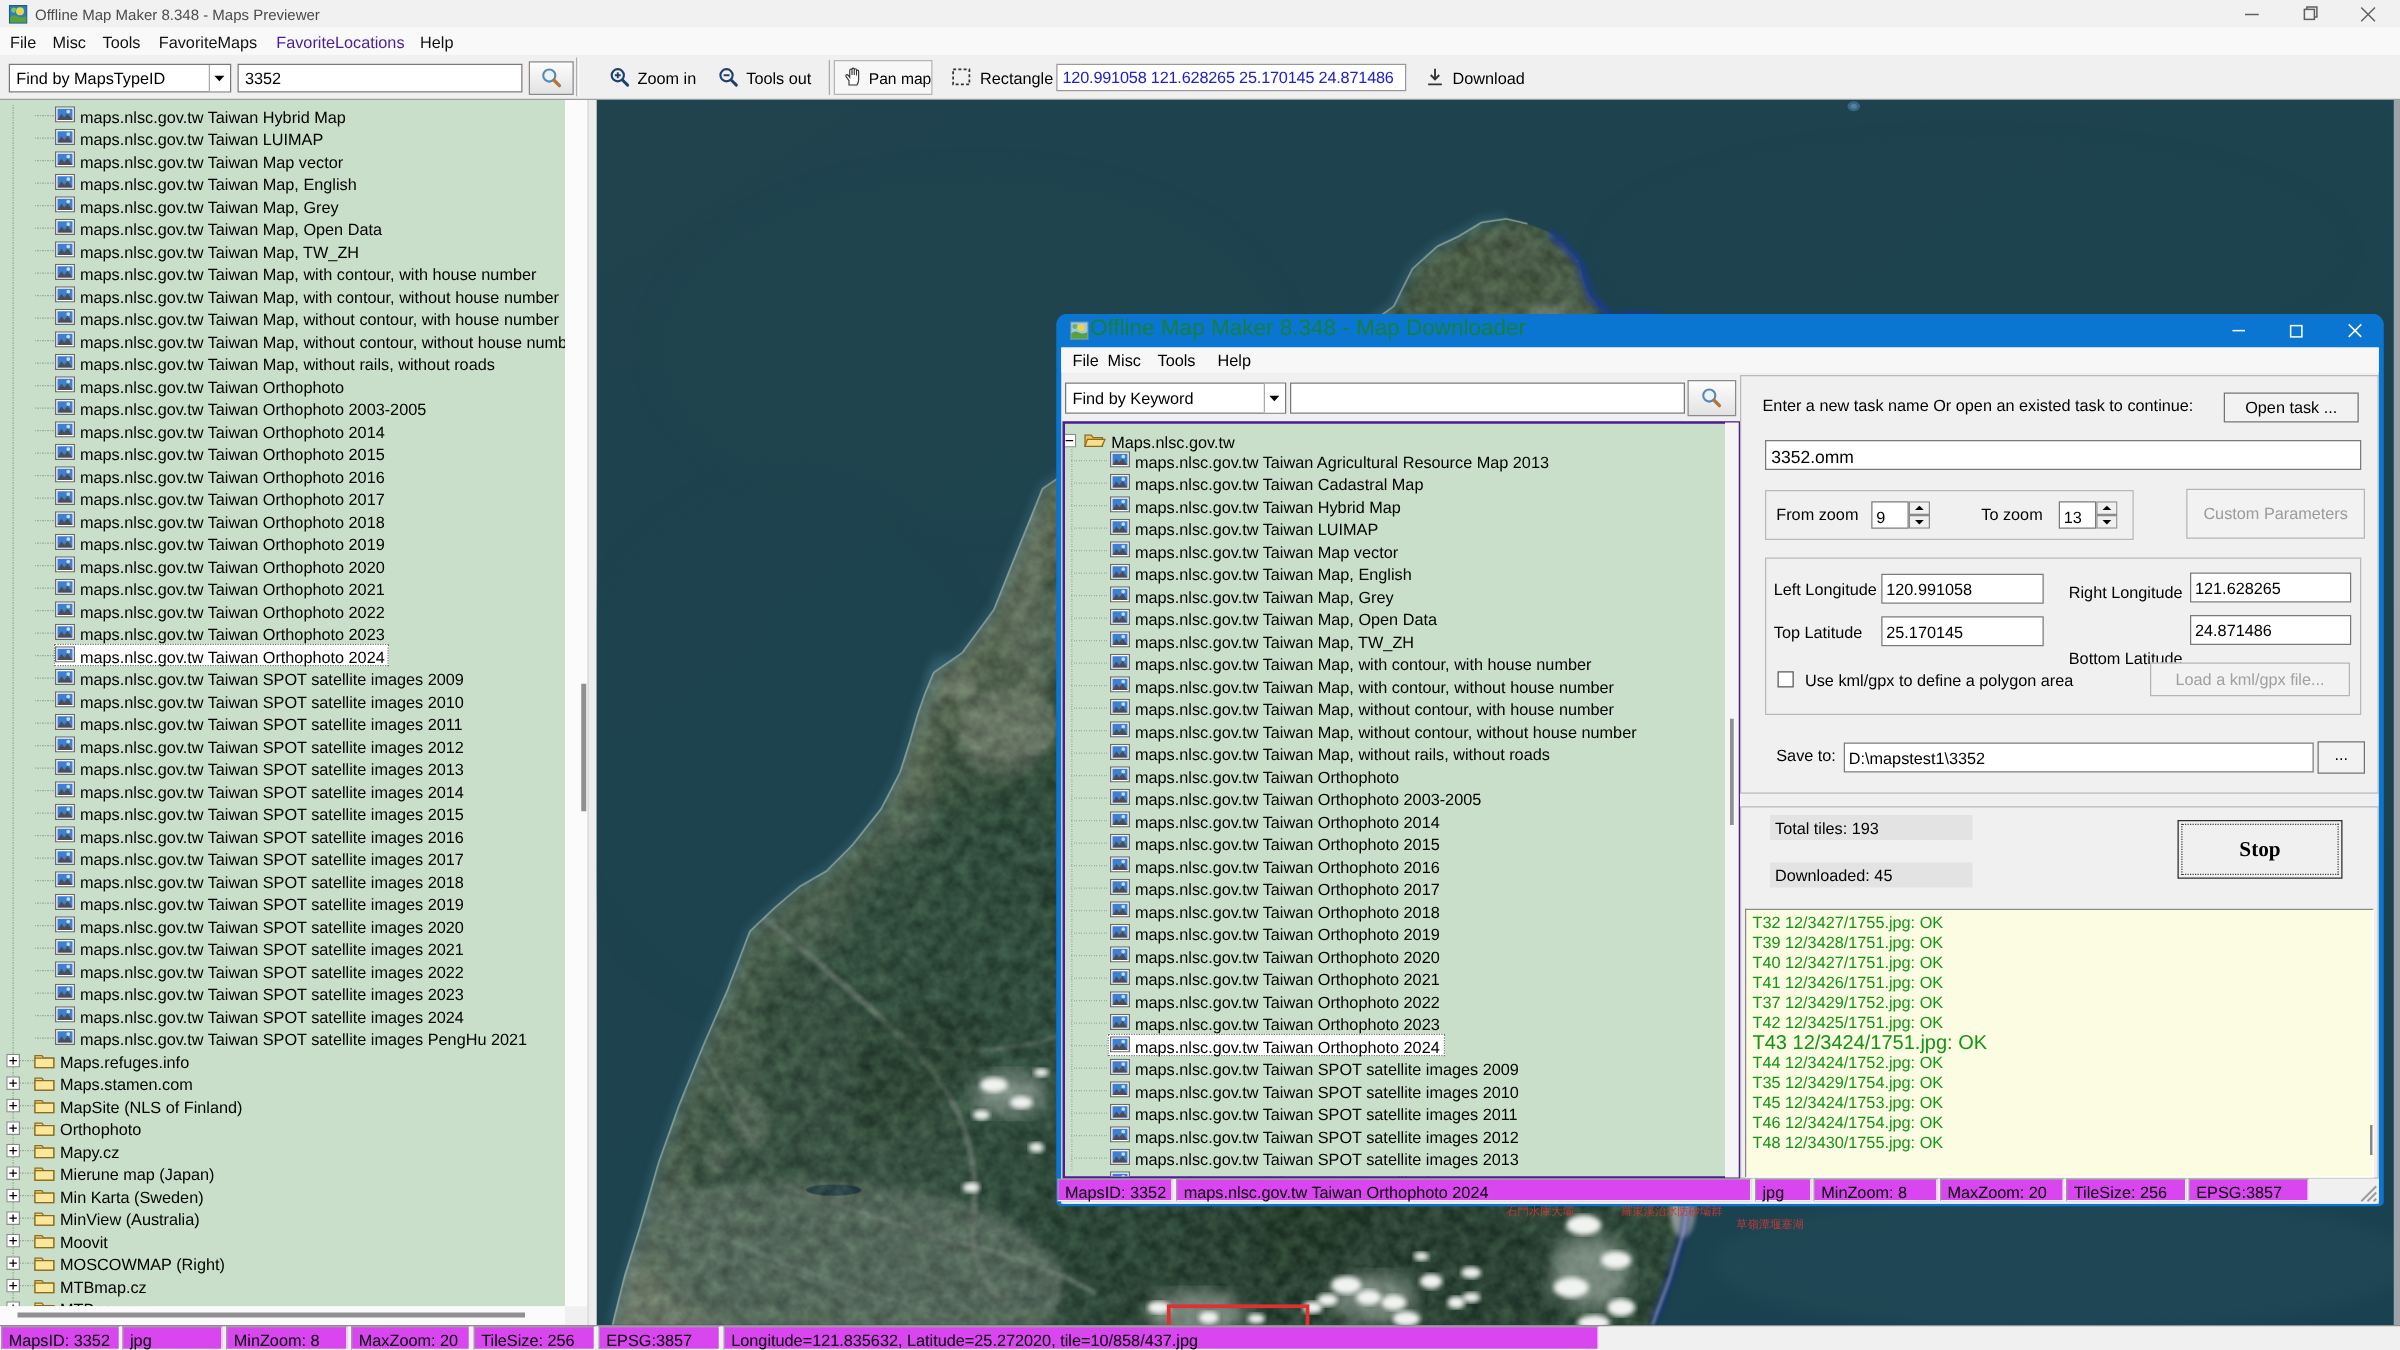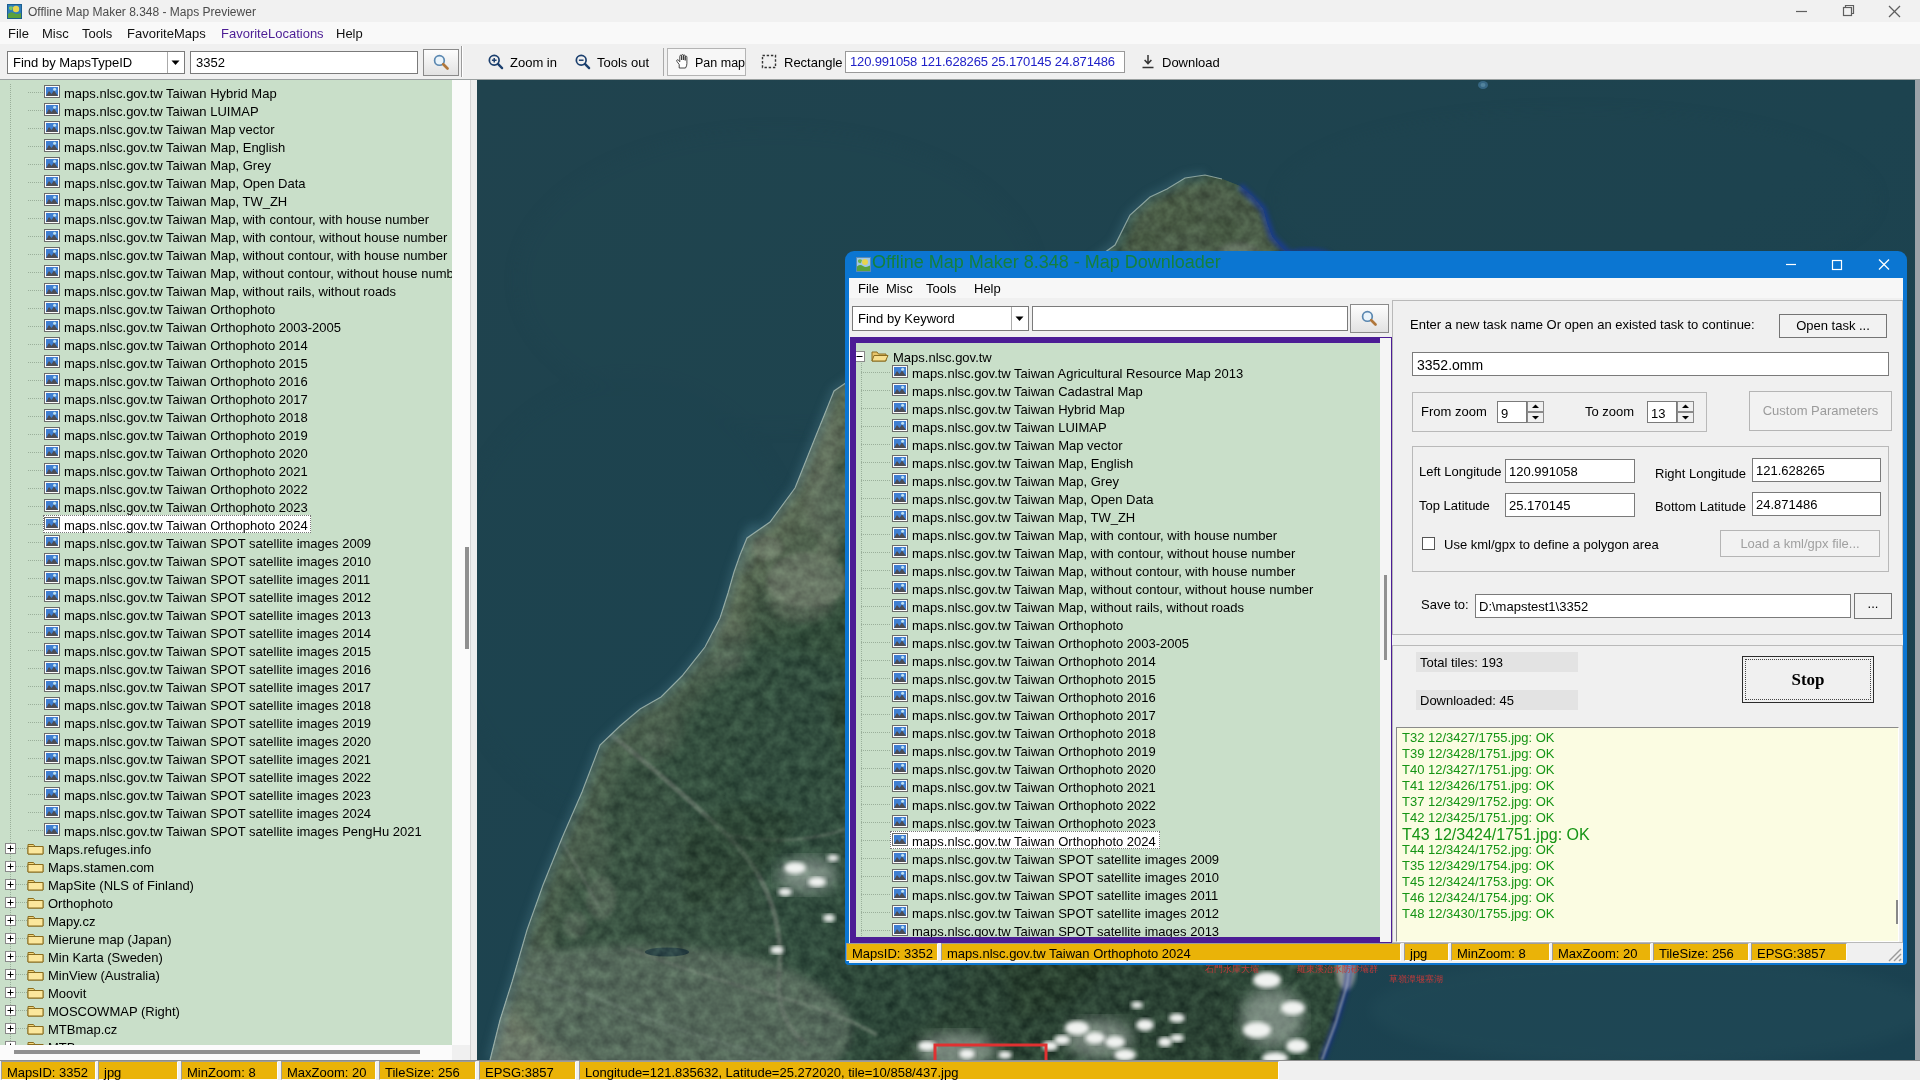--- a/index.html
+++ b/index.html
@@ -2,21 +2,21 @@
 <html><head><meta charset="utf-8">
 <style>
 *{margin:0;padding:0;box-sizing:border-box}
 html,body{width:1920px;height:1080px;overflow:hidden;background:#f0f0f0;
  font-family:"Liberation Sans",sans-serif;-webkit-font-smoothing:antialiased}
 .abs{position:absolute}
 .txt{position:absolute;white-space:nowrap;font-size:13px;color:#000;line-height:1}
 .field{position:absolute;background:#fff;border:1px solid #7a7a7a}
 .btn{position:absolute;background:#f2f2f2;border:1px solid #747474;text-align:center}
 .gb{position:absolute;border:1px solid #b9b9b9;border-radius:0}
-.seg{position:absolute;height:19px;border:1px solid;border-color:#9d9d9d #fdfdfd #fdfdfd #9d9d9d;background:#eab308}
+.seg{position:absolute;height:19px;border:1px solid;border-color:#9d9d9d #fdfdfd #fdfdfd #9d9d9d;background:#d946ef}
 .segtxt{position:absolute;font-size:13px;top:3px;left:5px;white-space:nowrap}
 .trow{position:absolute;white-space:nowrap;font-size:13px}
 </style></head><body>
 
 <div class="abs" style="left:0;top:0;width:1920px;height:22px;background:#f1f1f1"></div>
 <svg class="abs" style="left:7px;top:4px" width="15" height="15" viewBox="0 0 15 15">
 <rect x="0.5" y="0.5" width="14" height="14" fill="#2e7dbd" stroke="#1b5e8e"></rect>
 <path d="M1 10 Q4 7 7 9 Q10 11 14 9 L14 14 L1 14 Z" fill="#5aa13c"></path>
 <circle cx="9" cy="5" r="3.2" fill="#e8d44d"></circle>
 <path d="M2 3 Q4 1.5 6 3 L5 6 Q3 6.5 2 5 Z" fill="#7fc460"></path>
@@ -782,21 +782,21 @@
 <div class="abs" style="left:1011px;top:307px;width:17px;height:23px;background:#fff;border-left:1px solid #aaa"></div>
 <svg class="abs" style="left:1014px;top:315px" width="11" height="7" viewBox="0 0 11 7">
     <path d="M1.5 1.5 L9.5 1.5 L5.5 6 Z" fill="#000"></path>
   </svg>
 <div class="field" style="left:1032px;top:306px;width:316px;height:25px"></div>
 <div class="btn" style="left:1350px;top:304px;width:39px;height:29px;background:linear-gradient(#fdfdfd,#e2e2e2);border-color:#8a8a8a"></div>
 <div class="abs" style="left:1360px;top:309px"><svg width="18" height="18" viewBox="0 0 16 16">
 <circle cx="6.6" cy="6.6" r="4.3" fill="#eaf4fb" stroke="#5a87b0" stroke-width="1.5"></circle>
 <line x1="10" y1="10" x2="13.8" y2="13.8" stroke="#b0763a" stroke-width="2.4" stroke-linecap="round"></line>
 </svg></div>
-<div class="abs" style="left:850px;top:337px;width:542px;height:606px;border:6px solid #4c1d95;background:#c9dfc9;overflow:hidden">
+<div class="abs" style="left:850px;top:337px;width:542px;height:606px;border:2px solid #4c1d95;background:#c9dfc9;overflow:hidden">
 <div class="abs" style="left:5px;top:18px;width:1px;height:580px;background-image:repeating-linear-gradient(#9aaf9a 0 1px,transparent 1px 2px)"></div>
 <svg class="abs" style="left:-2px;top:8px" width="11" height="11" viewBox="0 0 11 11">
 <rect x="0.5" y="0.5" width="10" height="10" fill="#fff" stroke="#8a8a8a"></rect>
       <line x1="2.5" y1="5.5" x2="8.5" y2="5.5" stroke="#000"></line>
     </svg>
 <svg class="abs" style="left:15px;top:6px" width="18" height="14" viewBox="0 0 18 14">
 <path d="M1 3 L6 3 L7.5 5 L15 5 L15 12 L1 12 Z" fill="#e8c56a" stroke="#8a6d1f" stroke-width="1"></path>
 <path d="M3 6.5 L17 6.5 L14.5 12 L1 12 Z" fill="#f7df8e" stroke="#8a6d1f" stroke-width="1"></path>
 </svg>
 <div class="trow" style="left:37px;top:7px">Maps.nlsc.gov.tw</div>
@@ -1100,21 +1100,21 @@
 <div class="gb" style="left:1412px;top:446px;width:477px;height:126px"></div>
 <div class="txt" style="left:1419px;top:465px">Left Longitude</div>
 <div class="field" style="left:1505px;top:459px;width:130px;height:24px"></div>
 <div class="txt" style="left:1509px;top:465px">120.991058</div>
 <div class="txt" style="left:1655px;top:467px">Right Longitude</div>
 <div class="field" style="left:1752px;top:458px;width:129px;height:24px"></div>
 <div class="txt" style="left:1756px;top:464px">121.628265</div>
 <div class="txt" style="left:1419px;top:499px">Top Latitude</div>
 <div class="field" style="left:1505px;top:493px;width:130px;height:24px"></div>
 <div class="txt" style="left:1509px;top:499px">25.170145</div>
-<div class="txt" style="left:1655px;top:500px">Bottom Latitude</div>
+<div class="txt" style="left:1655px;top:520px">Bottom Latitude</div>
 <div class="field" style="left:1752px;top:492px;width:129px;height:24px"></div>
 <div class="txt" style="left:1756px;top:498px">24.871486</div>
 <div class="abs" style="left:1422px;top:537px;width:13px;height:13px;background:#fff;border:1px solid #555"></div>
 <div class="txt" style="left:1444px;top:538px">Use kml/gpx to define a polygon area</div>
 <div class="btn" style="left:1720px;top:530px;width:160px;height:27px;border-color:#b5b5b5">
     <div class="txt" style="position:static;line-height:25px;color:#a0a0a0">Load a kml/gpx file...</div>
   </div>
 <div class="txt" style="left:1421px;top:598px">Save to:</div>
 <div class="field" style="left:1475px;top:594px;width:376px;height:24px"></div>
 <div class="txt" style="left:1479px;top:600px">D:\mapstest1\3352</div>

